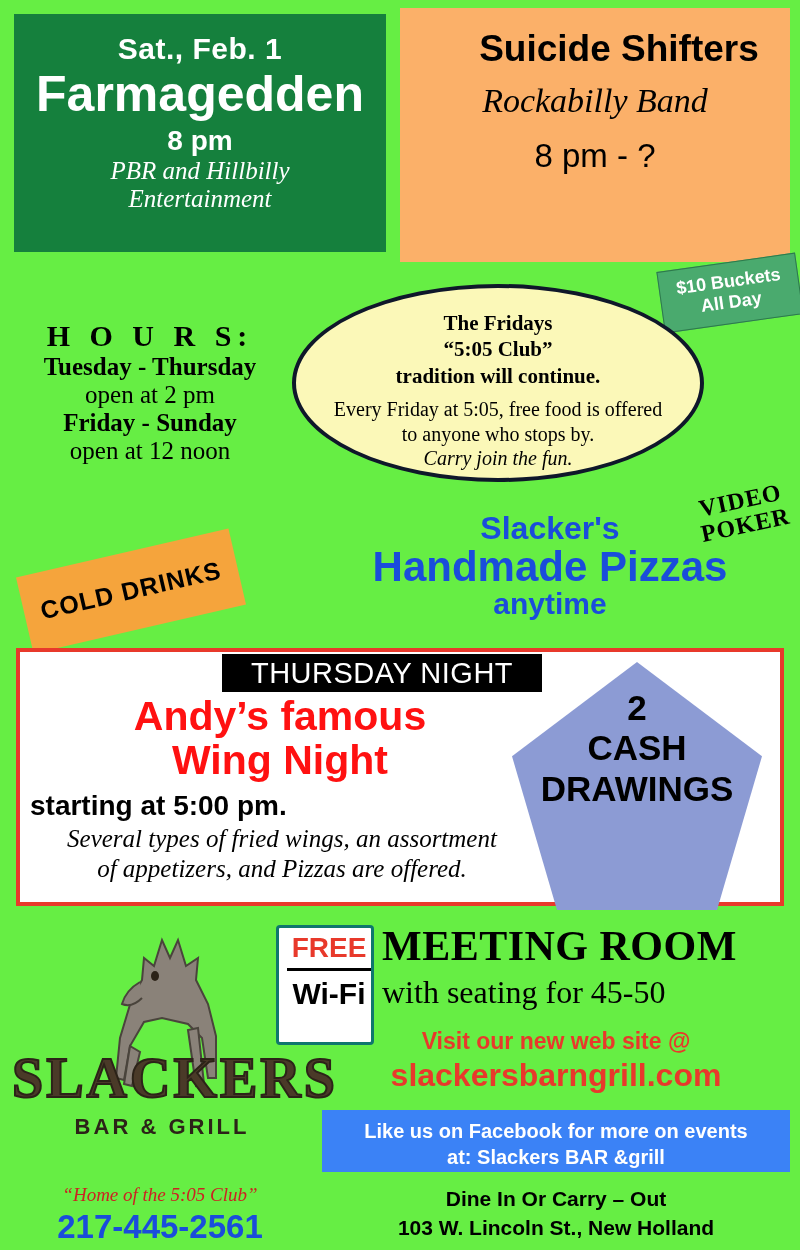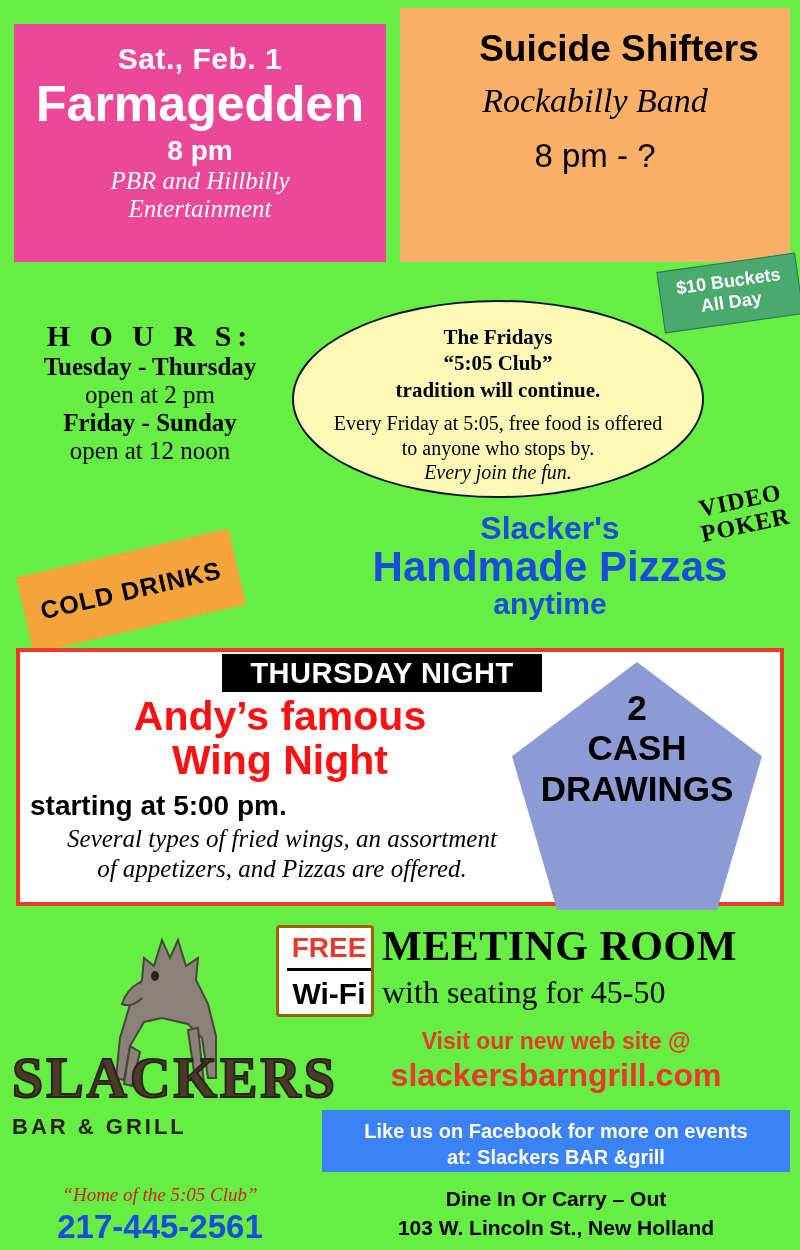--- a/index.html
+++ b/index.html
@@ -10,23 +10,23 @@
     background: #66ee44;
     font-family: "Liberation Sans", sans-serif;
     position: relative;
     overflow: hidden;
   }
   .page { position: relative; width: 800px; height: 1250px; }
 
   
   .event-purple {
     position: absolute;
-    left: 14px; top: 24px;
+    left: 14px; top: 14px;
     width: 372px; height: 238px;
-    background: #ec4899;
+    background: #15803d;
     color: #ffffff;
     text-align: center;
     padding-top: 18px;
   }
   .event-purple .line1 {
     font-size: 30px; font-weight: bold; letter-spacing: .5px;
   }
   .event-purple .line2 {
     font-size: 50px; font-weight: bold; line-height: 1.05; margin-top: 2px;
   }
@@ -89,24 +89,24 @@
   }
   .hours .h-title {
     font-weight: bold; font-size: 30px; letter-spacing: 6px; margin-top: 14px;
   }
   .hours .h-b { font-weight: bold; font-size: 25px; line-height: 1.1; }
   .hours .h-n { font-size: 25px; line-height: 1.15; }
 
   
   .oval {
     position: absolute;
-    left: 292px; top: 300px;
+    left: 292px; top: 284px;
     width: 412px; height: 198px;
     background: #fbf8b8;
-    border: 2px solid #0f172a;
+    border: 4px solid #0f172a;
     border-radius: 50%;
     text-align: center;
     font-family: "Liberation Serif", serif;
     color: #000;
     padding-top: 22px;
   }
   .oval .o-b { font-weight: bold; font-size: 21px; line-height: 1.25; }
   .oval .o-n { font-size: 20px; line-height: 1.25; margin-top: 8px; }
   .oval .o-i { font-style: italic; font-size: 20px; }
 
@@ -160,21 +160,21 @@
     width: 768px; height: 258px;
     background: #ffffff;
     border: 4px solid #e8392b;
   }
   .thursday-label {
     position: absolute;
     left: 222px; top: 654px;
     width: 320px; height: 38px;
     background: #000000;
     color: #ffffff;
-    font-weight: bold;
+    font-weight: normal;
     font-size: 29px;
     text-align: center;
     line-height: 38px;
     letter-spacing: .5px;
   }
   .wing-title {
     position: absolute;
     left: 30px; top: 694px;
     width: 500px;
     text-align: center;
@@ -217,23 +217,23 @@
     color: #000;
     font-weight: bold;
     font-size: 35px;
     line-height: 1.15;
   }
 
   
   .wifi {
     position: absolute;
     left: 276px; top: 925px;
-    width: 98px; height: 92px;
+    width: 98px; height: 120px;
     background: #ffffff;
-    border: 3px solid #a16207;
+    border: 3px solid #0f766e;
     border-radius: 4px;
     text-align: center;
     padding-left: 8px;
   }
   .wifi .free {
     font-weight: bold; font-size: 28px; color: #e8392b; line-height: 40px;
     border-bottom: 3px solid #000;
   }
   .wifi .wf {
     font-weight: bold; font-size: 30px; color: #000; line-height: 46px;
@@ -318,20 +318,21 @@
     text-align: center;
     font-family: "Liberation Serif", serif;
     font-weight: bold;
     font-size: 56px;
     letter-spacing: 3px;
     color: #4a3a28;
     -webkit-text-stroke: 2px #2c2318;
   }
   .logo-sub {
     position: absolute; left: 0; top: 196px; width: 300px;
+    text-align: center;
     font-weight: bold;
     font-size: 22px;
     letter-spacing: 3px;
     color: #2c2318;
   }
 </style>
 </head>
 <body>
 
 <div class="page">
@@ -364,21 +365,21 @@
     <div class="h-b">Friday - Sunday</div>
     <div class="h-n">open at 12 noon</div>
   </div>
 
   <div class="oval">
     <div class="o-b">The Fridays</div>
     <div class="o-b">“5:05 Club”</div>
     <div class="o-b">tradition will continue.</div>
     <div class="o-n">Every Friday at 5:05, free food is offered</div>
     <div class="o-n" style="margin-top:0">to anyone who stops by.</div>
-    <div class="o-i">Every join the fun.</div>
+    <div class="o-i">Carry join the fun.</div>
   </div>
 
   <div class="video-poker">
     <div>VIDEO</div>
     <div>POKER</div>
   </div>
 
   <div class="pizza">
     <div class="p1">Slacker's</div>
     <div class="p2">Handmade Pizzas</div>

